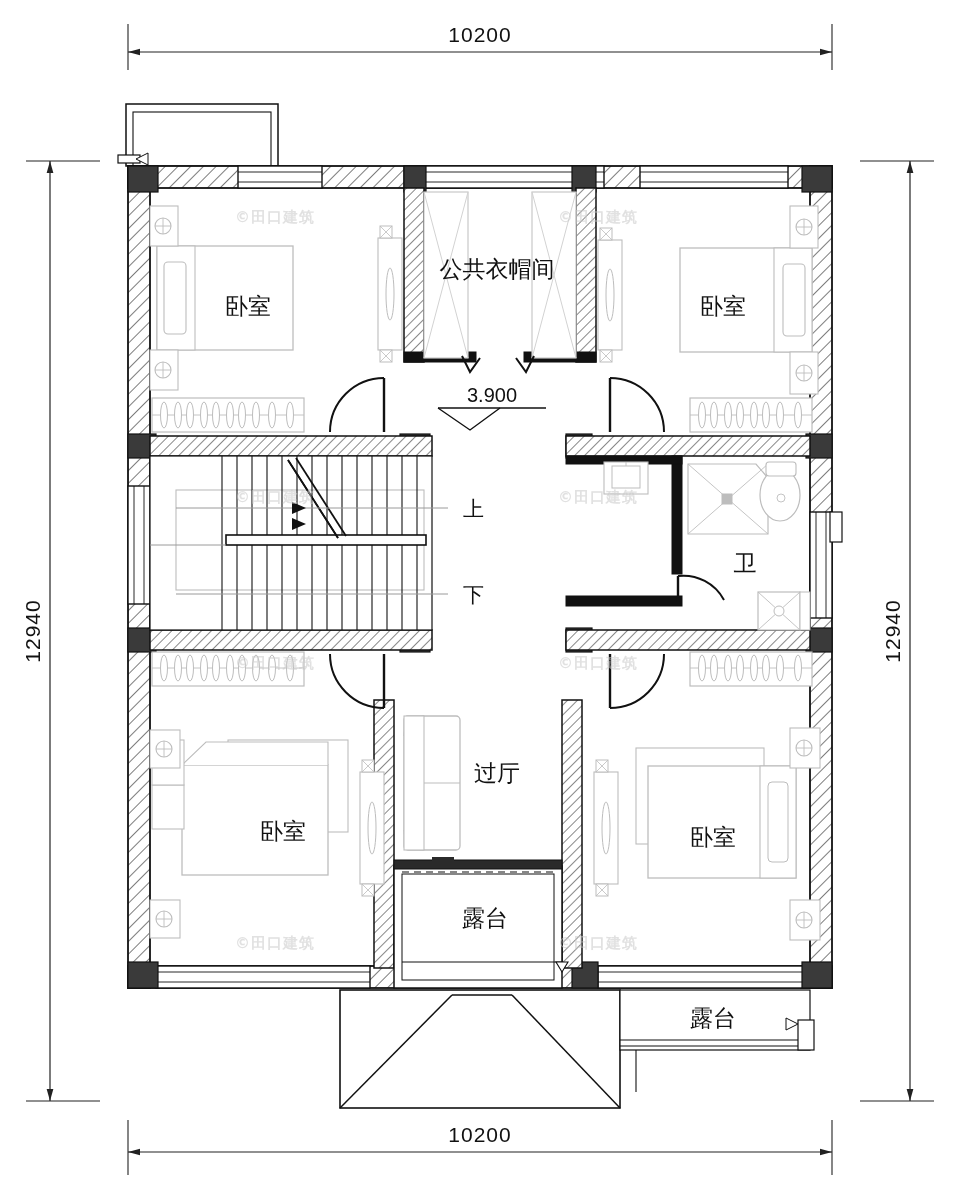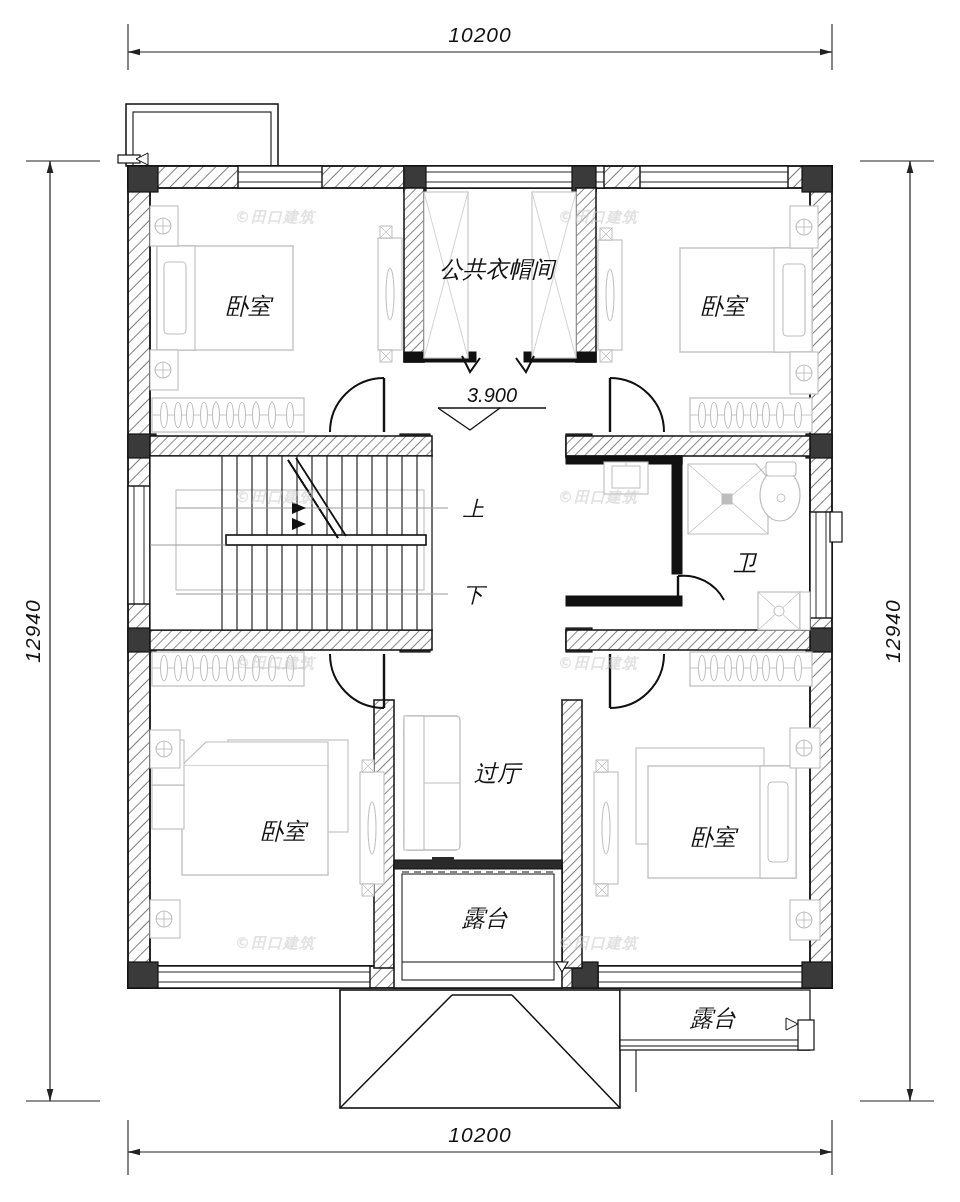--- a/index.html
+++ b/index.html
@@ -4,21 +4,21 @@
 <title>Floor Plan</title>
 <style>
   html,body{margin:0;padding:0;background:#ffffff;}
   body{
     width:960px;height:1202px;
     font-family:"Liberation Sans","DejaVu Sans",sans-serif;
     color:#111;
     overflow:hidden;
     position:relative;
   }
-  #stage{position:absolute;left:0;top:0;width:960px;height:1202px;font-style:italic;}
+  #stage{position:absolute;left:0;top:0;width:960px;height:1202px;}
   #stage svg{display:block;}
 
   .dim-label{
     font-family:"Liberation Sans","DejaVu Sans",sans-serif;
     font-size:21px;
     fill:#111;
     letter-spacing:1px;
   }
   .room-label{
     font-family:"DejaVu Sans","Liberation Sans",sans-serif;

